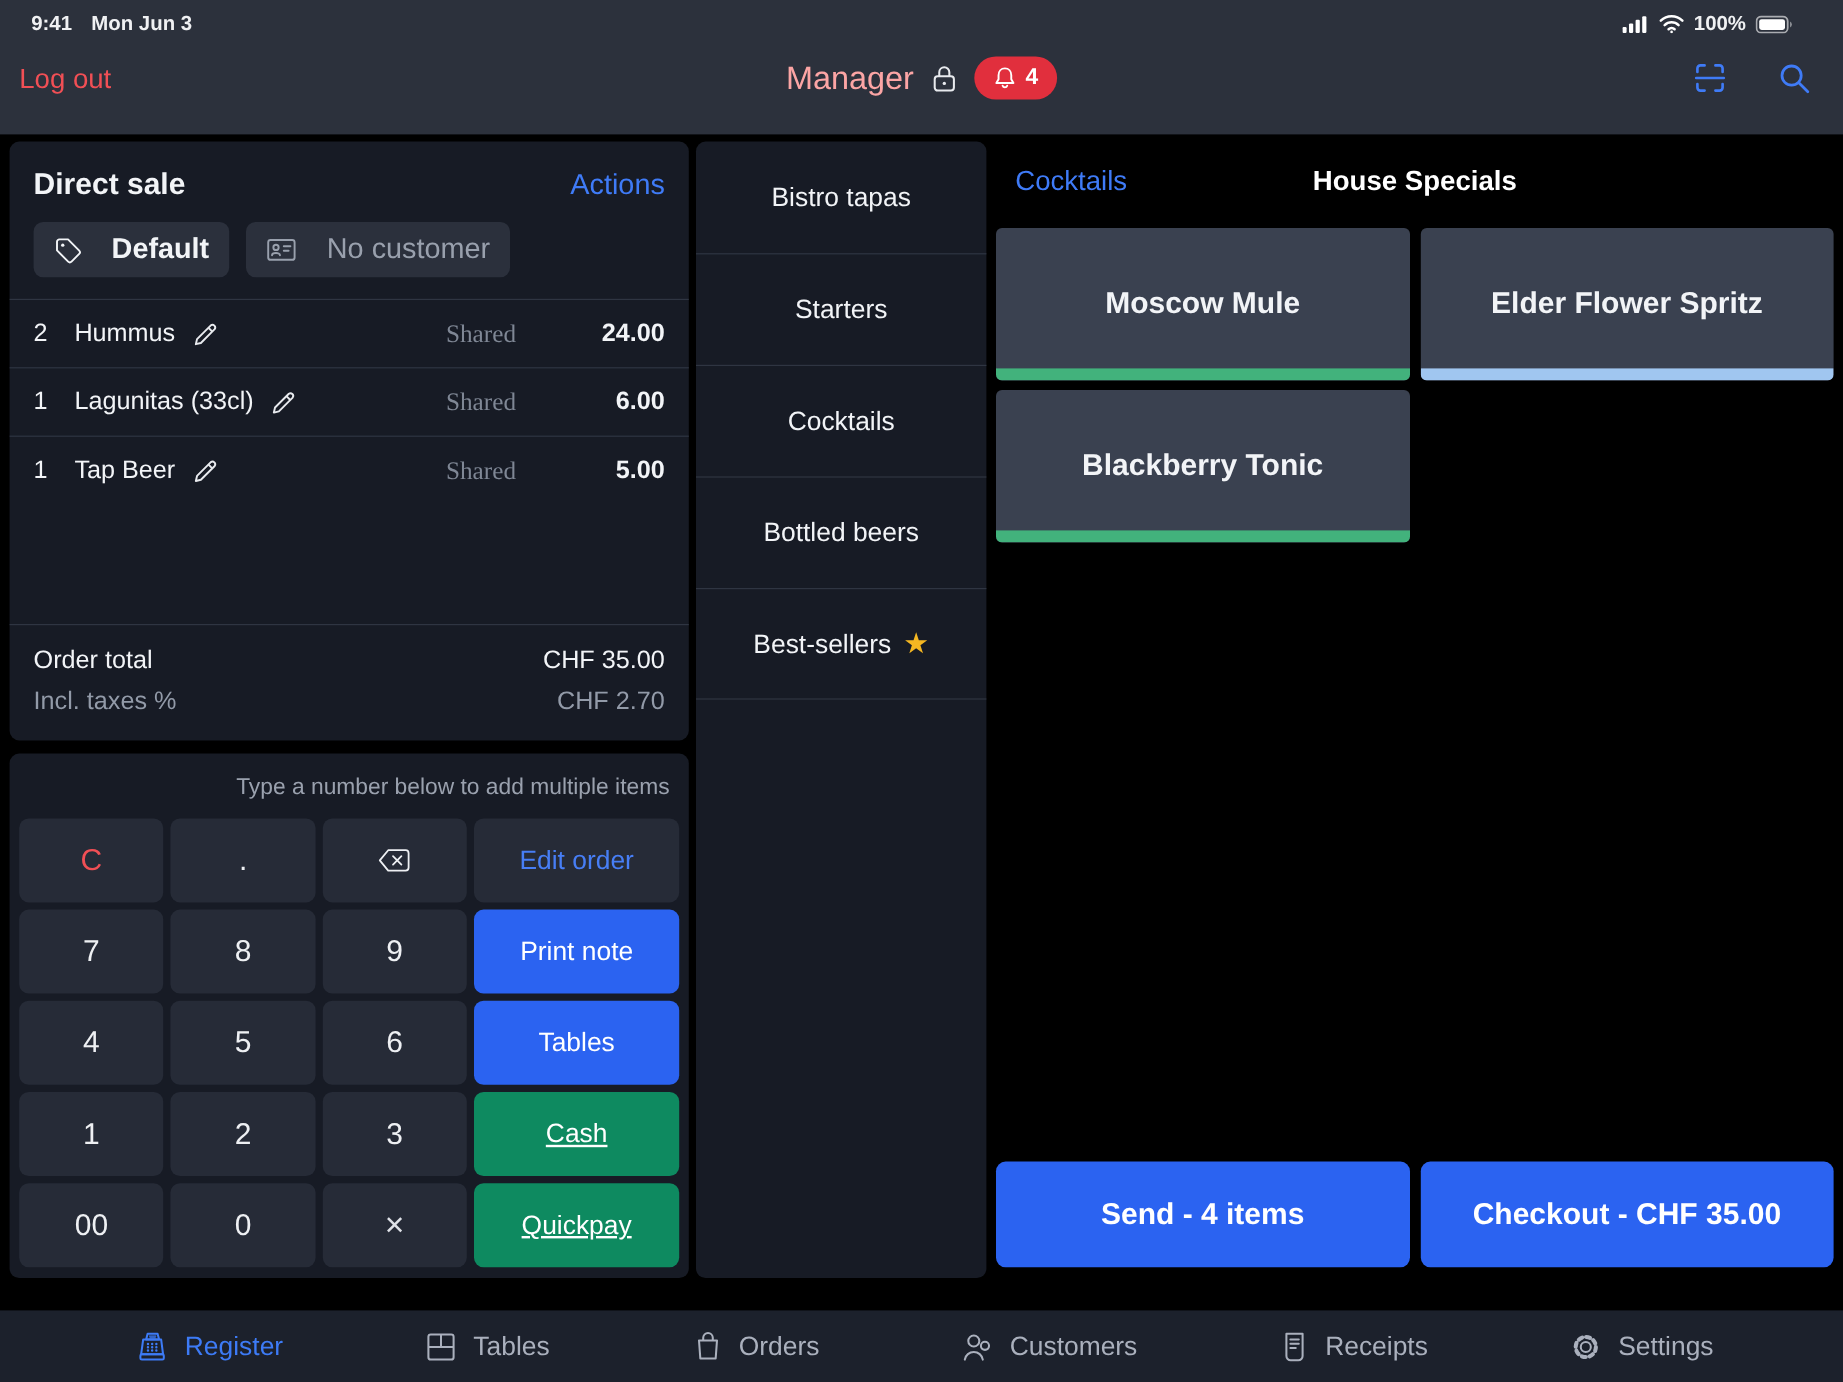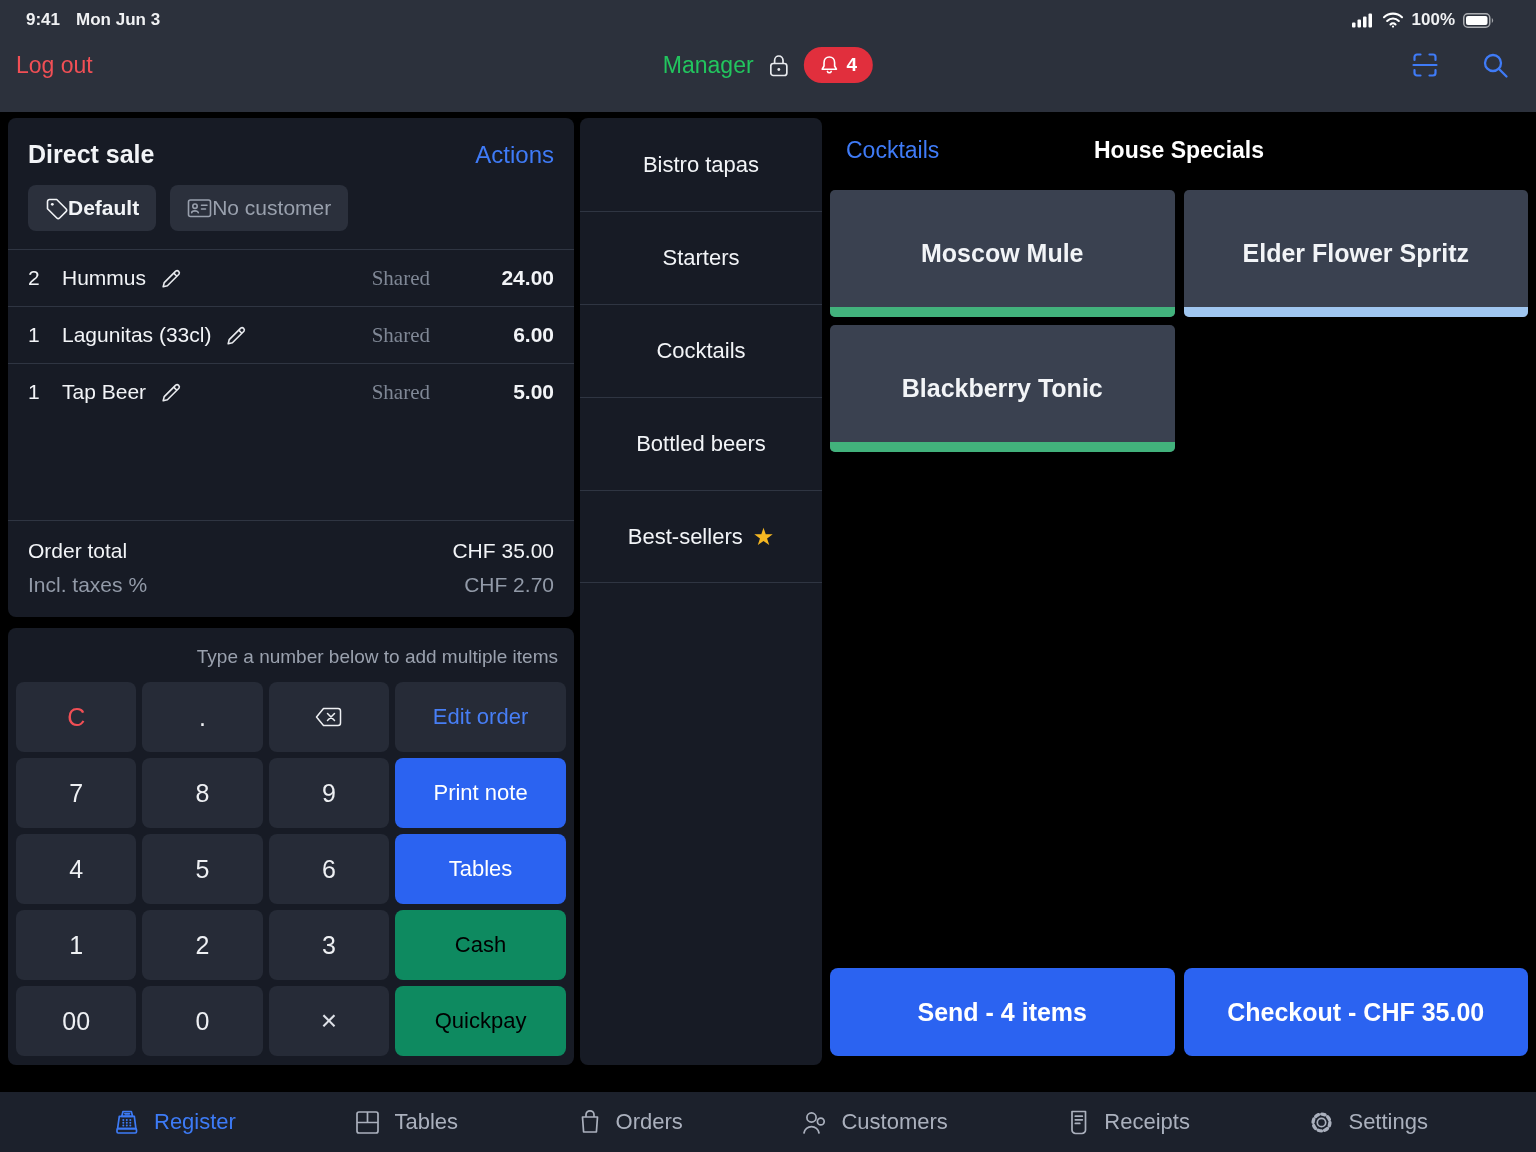--- a/index.html
+++ b/index.html
@@ -23,44 +23,44 @@
     padding: 10px 42px 0 26px; height: 30px;
   }
   .status-left { display: flex; gap: 16px; font-size: 17px; font-weight: 700; color: #f0f1f3; }
   .status-right { display: flex; align-items: center; gap: 8px; font-size: 17px; font-weight: 700; color: #f0f1f3; }
   .nav-row { position: relative; height: 70px; display: flex; align-items: center; }
   .logout { position: absolute; left: 16px; color: #f14f55; font-size: 23px; cursor: pointer; }
   .center-group {
     position: absolute; left: 50%; transform: translateX(-50%);
     display: flex; align-items: center; gap: 14px;
   }
-  .manager-label { font-size: 23px; font-weight: 500; color: #22c55e; }
+  .manager-label { font-size: 27px; font-weight: 500; color: #fca5a5; }
   .notif-badge {
     display: flex; align-items: center; gap: 8px;
     background: #e12f3d; border-radius: 18px; height: 36px; padding: 0 16px;
     color: #fff; font-size: 19px; font-weight: 600; cursor: pointer;
   }
   .header-icons { position: absolute; right: 26px; display: flex; align-items: center; gap: 40px; color: #3f7bf7; }
 
   
   .panel { position: absolute; background: #171b25; border-radius: 8px; }
   #order-panel  { left: 8px;   top: 118px; width: 566px; height: 499px; display: flex; flex-direction: column; }
   #keypad-panel { left: 8px;   top: 628px; width: 566px; height: 437px; padding: 6px 8px 8px 8px; }
   #cat-panel    { left: 580px; top: 118px; width: 242px; height: 947px; }
   #products     { left: 830px; top: 118px; width: 698px; height: 947px; }
 
   
   .op-header { display: flex; justify-content: space-between; align-items: center; padding: 22px 20px 0 20px; }
   .op-title { font-size: 25px; font-weight: 700; }
   .op-actions { font-size: 24px; color: #3f7bf7; cursor: pointer; }
   .chips { display: flex; gap: 14px; padding: 16px 20px 18px 20px; }
   .chip {
-    display: flex; align-items: center; gap: 0;
+    display: flex; align-items: center; gap: 25px;
     background: #2b303c; border-radius: 8px; height: 46px; padding: 0 17px;
-    font-size: 21px; font-weight: 600; cursor: pointer;
+    font-size: 24px; font-weight: 600; cursor: pointer;
   }
   .chip.muted { color: #99a0ad; font-weight: 400; }
   .item-row {
     display: flex; align-items: center; height: 57px; padding: 0 20px;
     border-top: 1px solid #2f3542; font-size: 21px; cursor: pointer;
   }
   .item-qty { width: 26px; }
   .item-name { margin-left: 8px; }
   .item-pencil { margin-left: 14px; color: #e8eaee; }
   .item-spacer { flex: 1; }
@@ -79,21 +79,21 @@
     gap: 6px;
   }
   .key {
     height: 70px; background: #262b37; border-radius: 8px;
     display: flex; align-items: center; justify-content: center;
     font-size: 25px; color: #eef0f3; cursor: pointer;
   }
   .key.clear { color: #f14f55; font-weight: 500; }
   .key.link { color: #477ef5; font-size: 22px; font-weight: 500; }
   .key.blue { background: #2b63f1; font-size: 22px; font-weight: 500; color: #fff; }
-  .key.green { background: #0e8a60; font-size: 22px; font-weight: 500; color: #000000; }
+  .key.green { background: #0e8a60; font-size: 22px; font-weight: 500; color: #ffffff; text-decoration: underline; }
   .key.mult { color: #dfe2e8; font-size: 28px; font-weight: 300; }
 
   
   .cat {
     height: 93px; display: flex; align-items: center; justify-content: center; gap: 10px;
     font-size: 22px; font-weight: 500; cursor: pointer;
   }
   .cat + .cat { border-top: 1px solid #2f3542; }
   .cat.last { border-bottom: 1px solid #2f3542; }
   .star { color: #f5b722; font-size: 24px; }

